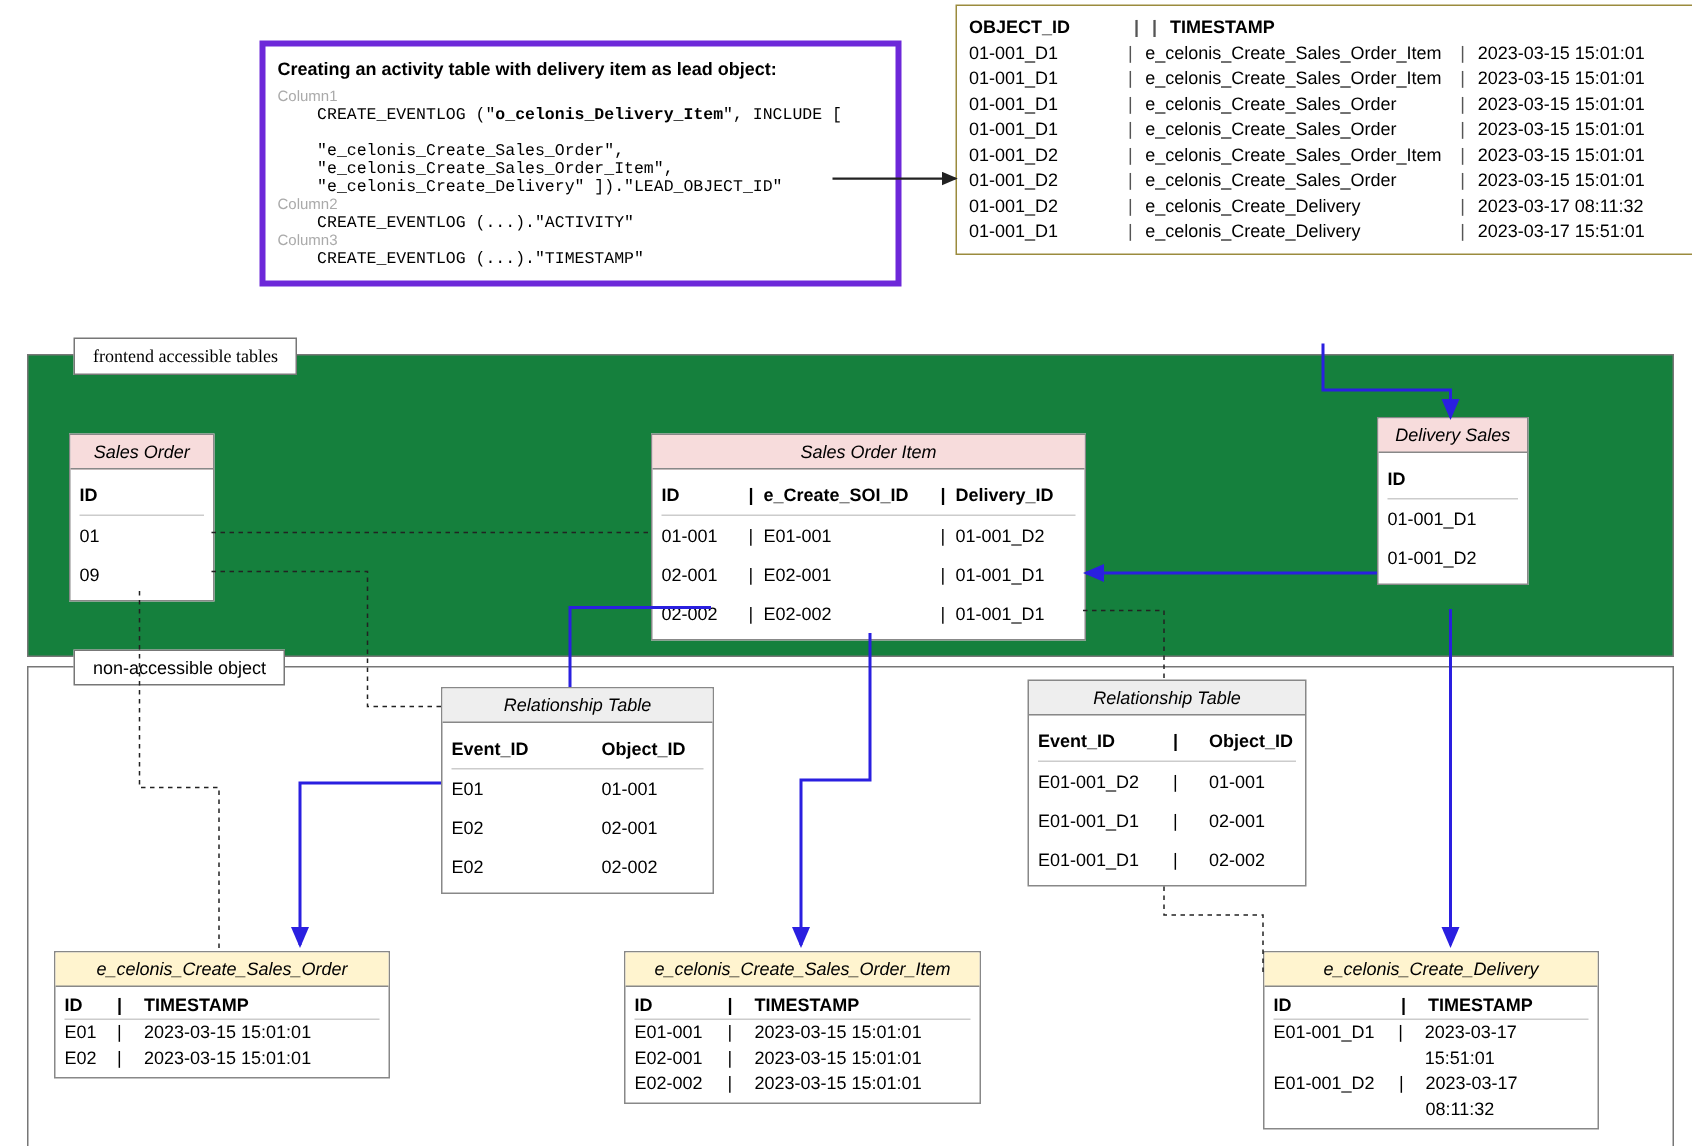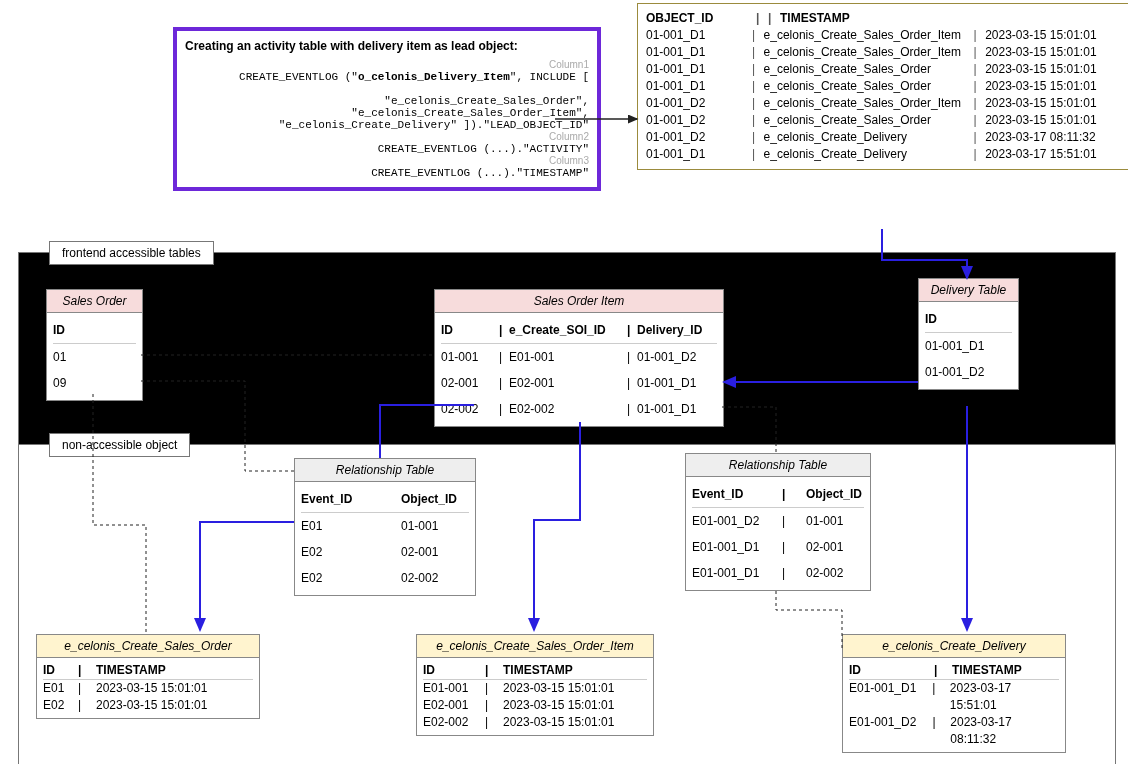--- a/index.html
+++ b/index.html
@@ -32,21 +32,20 @@
   }
   .codebox .hdr {
     font-weight: bold;
     margin-bottom: 6px;
   }
   .codebox pre {
     margin: 0;
     font-family: "Courier New", monospace;
     font-size: 11px;
     white-space: pre;
-    text-align: right;
   }
   .col-label {
     color: #aaa;
     font-size: 10px;
     font-family: Arial, sans-serif;
   }
   .resultbox {
     position: absolute;
     left: 637px;
     top: 3px;
@@ -74,21 +73,21 @@
   .resultbox .c2 { width: 218px; }
   .resultbox .c3 { width: 140px; }
   .resultbox .hdrrow { font-weight: bold; }
 
   .region {
     position: absolute;
     left: 18px;
     width: 1096px;
     border: 1px solid #777;
   }
-  .region.accessible { top: 252px; height: 200px; background: #000000; }
+  .region.accessible { top: 236px; height: 200px; background: #15803d; font-family: Liberation Serif, serif; }
   .region.nonaccess  { top: 444px; height: 320px; background: #fff; }
   .region-label {
     position: absolute;
     left: 30px;
     top: -12px;
     background: #fff;
     border: 1px solid #777;
     padding: 4px 12px;
   }
 
@@ -281,21 +280,21 @@
           <div style="width:10px">|</div>
           <div style="width:118px">E02-002</div>
           <div style="width:10px">|</div>
           <div>01-001_D1</div>
         </div>
       </div>
   </div>
 </div>
 
 <div class="tbox delivery-item">
-  <div class="tbar">Delivery Table</div>
+  <div class="tbar">Delivery Sales</div>
   <div class="tbody">
     <div class="trow th">
         <div>ID</div>
       </div>
     <div class="trow">
         <div>01-001_D1</div>
       </div>
     <div class="trow">
         <div>01-001_D2</div>
       </div>

